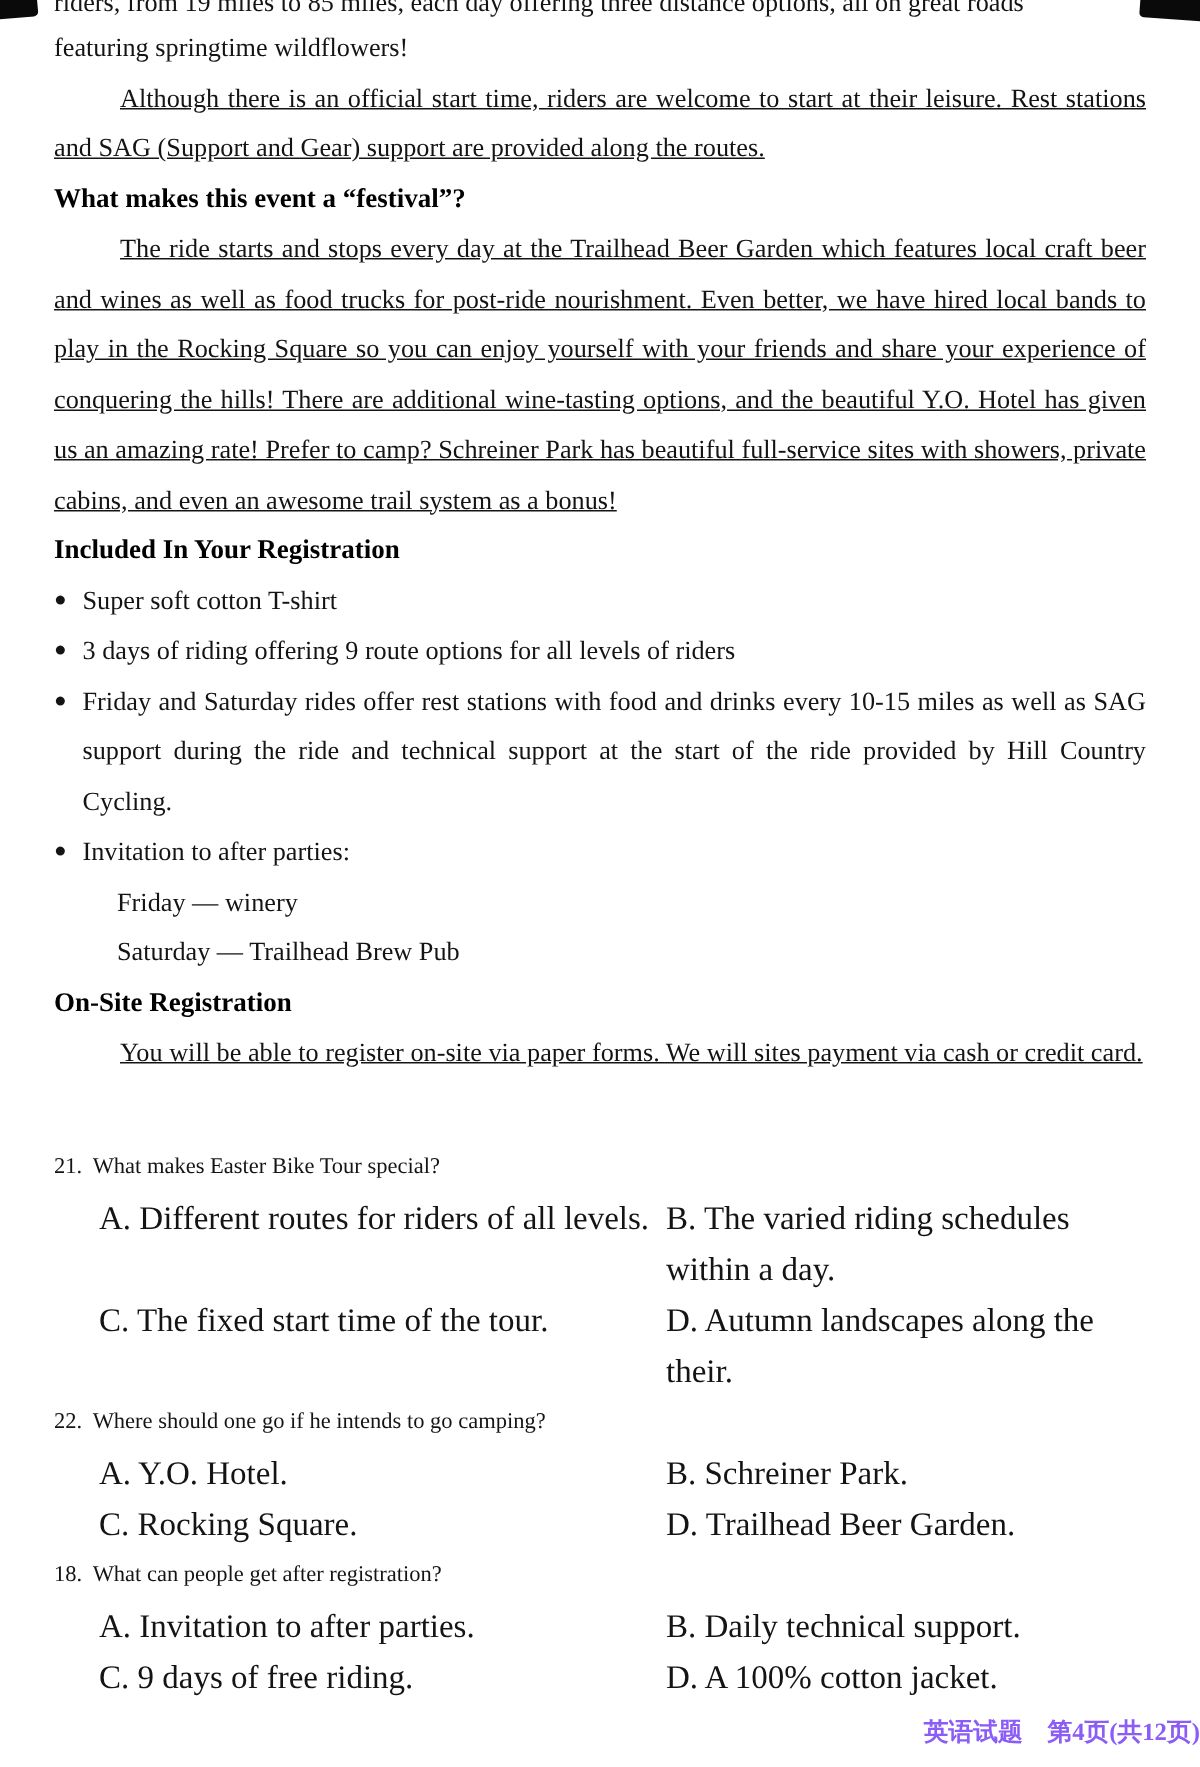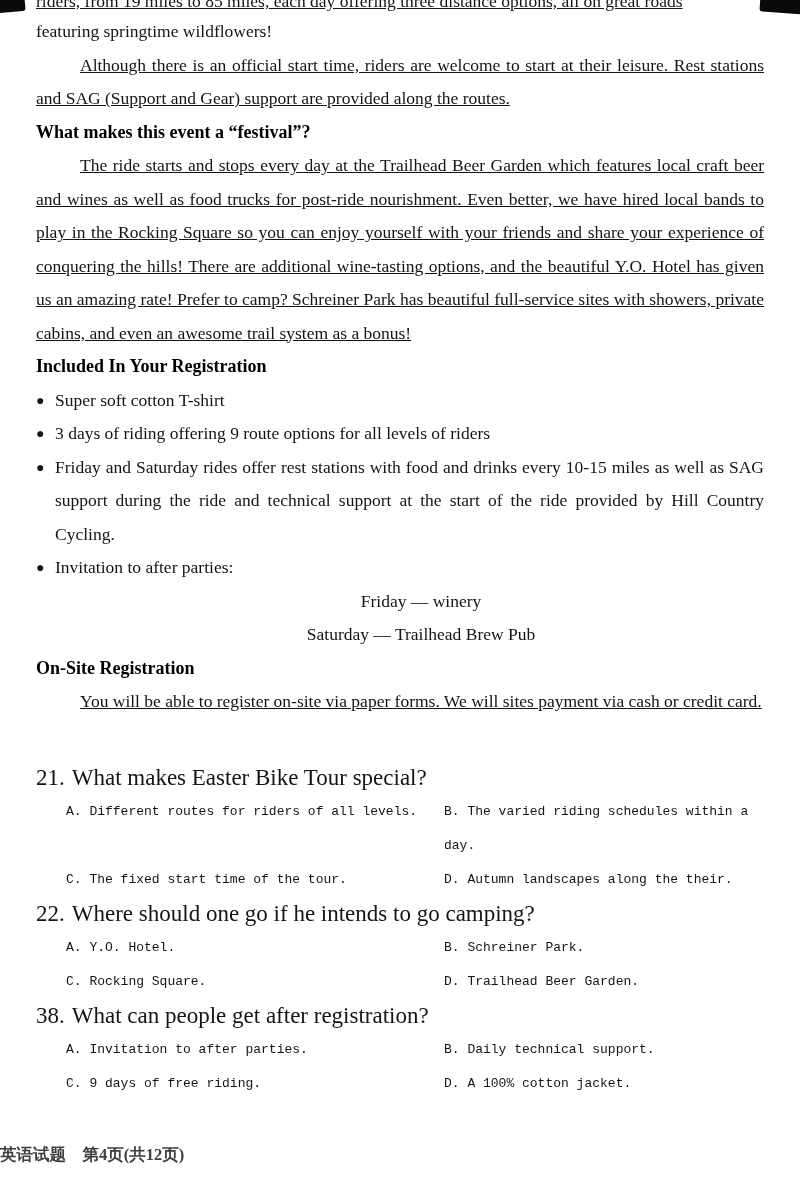--- a/index.html
+++ b/index.html
@@ -15,21 +15,21 @@
   p, h3, div { margin: 0; padding: 0; }
 
   .page { padding: 0 36px; }
 
   .txt { font-size: 17.5px; line-height: 33.5px; }
   .para { text-align: justify; text-decoration: underline; }
   .indent { text-indent: 44px; }
   .heading { font-weight: bold; font-size: 18px; line-height: 33.5px; color: #000; font-family: Liberation Serif, serif; }
 
   
-  .clip-strip { height: 15px; overflow: hidden; position: relative; text-decoration: underline; }
+  .clip-strip { height: 15px; overflow: hidden; position: relative; }
   .clip-inner {
     position: relative;
     top: -13px;
     font-size: 17.5px;
     line-height: 28px;
     text-align: justify;
   }
 
   
   .artifact-tl {
@@ -42,35 +42,35 @@
     position: absolute; top: -5px; right: -6px;
     width: 46px; height: 18px;
     background: #0a0a0a; transform: rotate(4deg);
     border-radius: 3px; z-index: 3;
   }
 
   .bullet { display: flex; }
   .marker { width: 19px; flex: none; font-size: 14px; line-height: 33.5px; }
   .btext { flex: 1; text-align: justify; }
 
-  .subitem { padding-left: 42px; text-align: center; }
+  .subitem { padding-left: 42px; }
 
   .questions { margin-top: 42px; }
-  .stem { font-size: 23px; line-height: 34px; font-family: Liberation Serif, serif; }
+  .stem { font-size: 15px; line-height: 34px; font-family: Liberation Serif, serif; }
   .qnum { margin-right: 7px; }
-  .opt-row { display: flex; padding-left: 30px; font-size: 13px; line-height: 34px; font-family: Liberation Mono, monospace; }
+  .opt-row { display: flex; padding-left: 30px; font-size: 22px; line-height: 34px; }
   .opt-left { width: 370px; flex: none; padding-right: 8px; }
   .opt-right { flex: 1; }
 
   .footer {
     position: absolute; left: 0; right: 0; bottom: 12px;
-    text-align: left;
+    text-align: right;
     font-weight: bold;
     font-size: 16.5px;
-    color: #404040;
+    color: #8b5cf6;
   }
 </style>
 </head>
 <body>
 
 <div class="artifact-tl"></div>
 <div class="artifact-tr"></div>
 
 <div class="page">
 
@@ -140,21 +140,21 @@
         <span class="opt-right">B. Schreiner Park.</span>
       </div>
       <div class="opt-row">
         <span class="opt-left">C. Rocking Square.</span>
         <span class="opt-right">D. Trailhead Beer Garden.</span>
       </div>
     </div>
 
     <div>
       <div class="stem">
-        <span class="qnum">38.</span><span>What can people get after registration?</span>
+        <span class="qnum">18.</span><span>What can people get after registration?</span>
       </div>
       <div class="opt-row">
         <span class="opt-left">A. Invitation to after parties.</span>
         <span class="opt-right">B. Daily technical support.</span>
       </div>
       <div class="opt-row">
         <span class="opt-left">C. 9 days of free riding.</span>
         <span class="opt-right">D. A 100% cotton jacket.</span>
       </div>
     </div>

